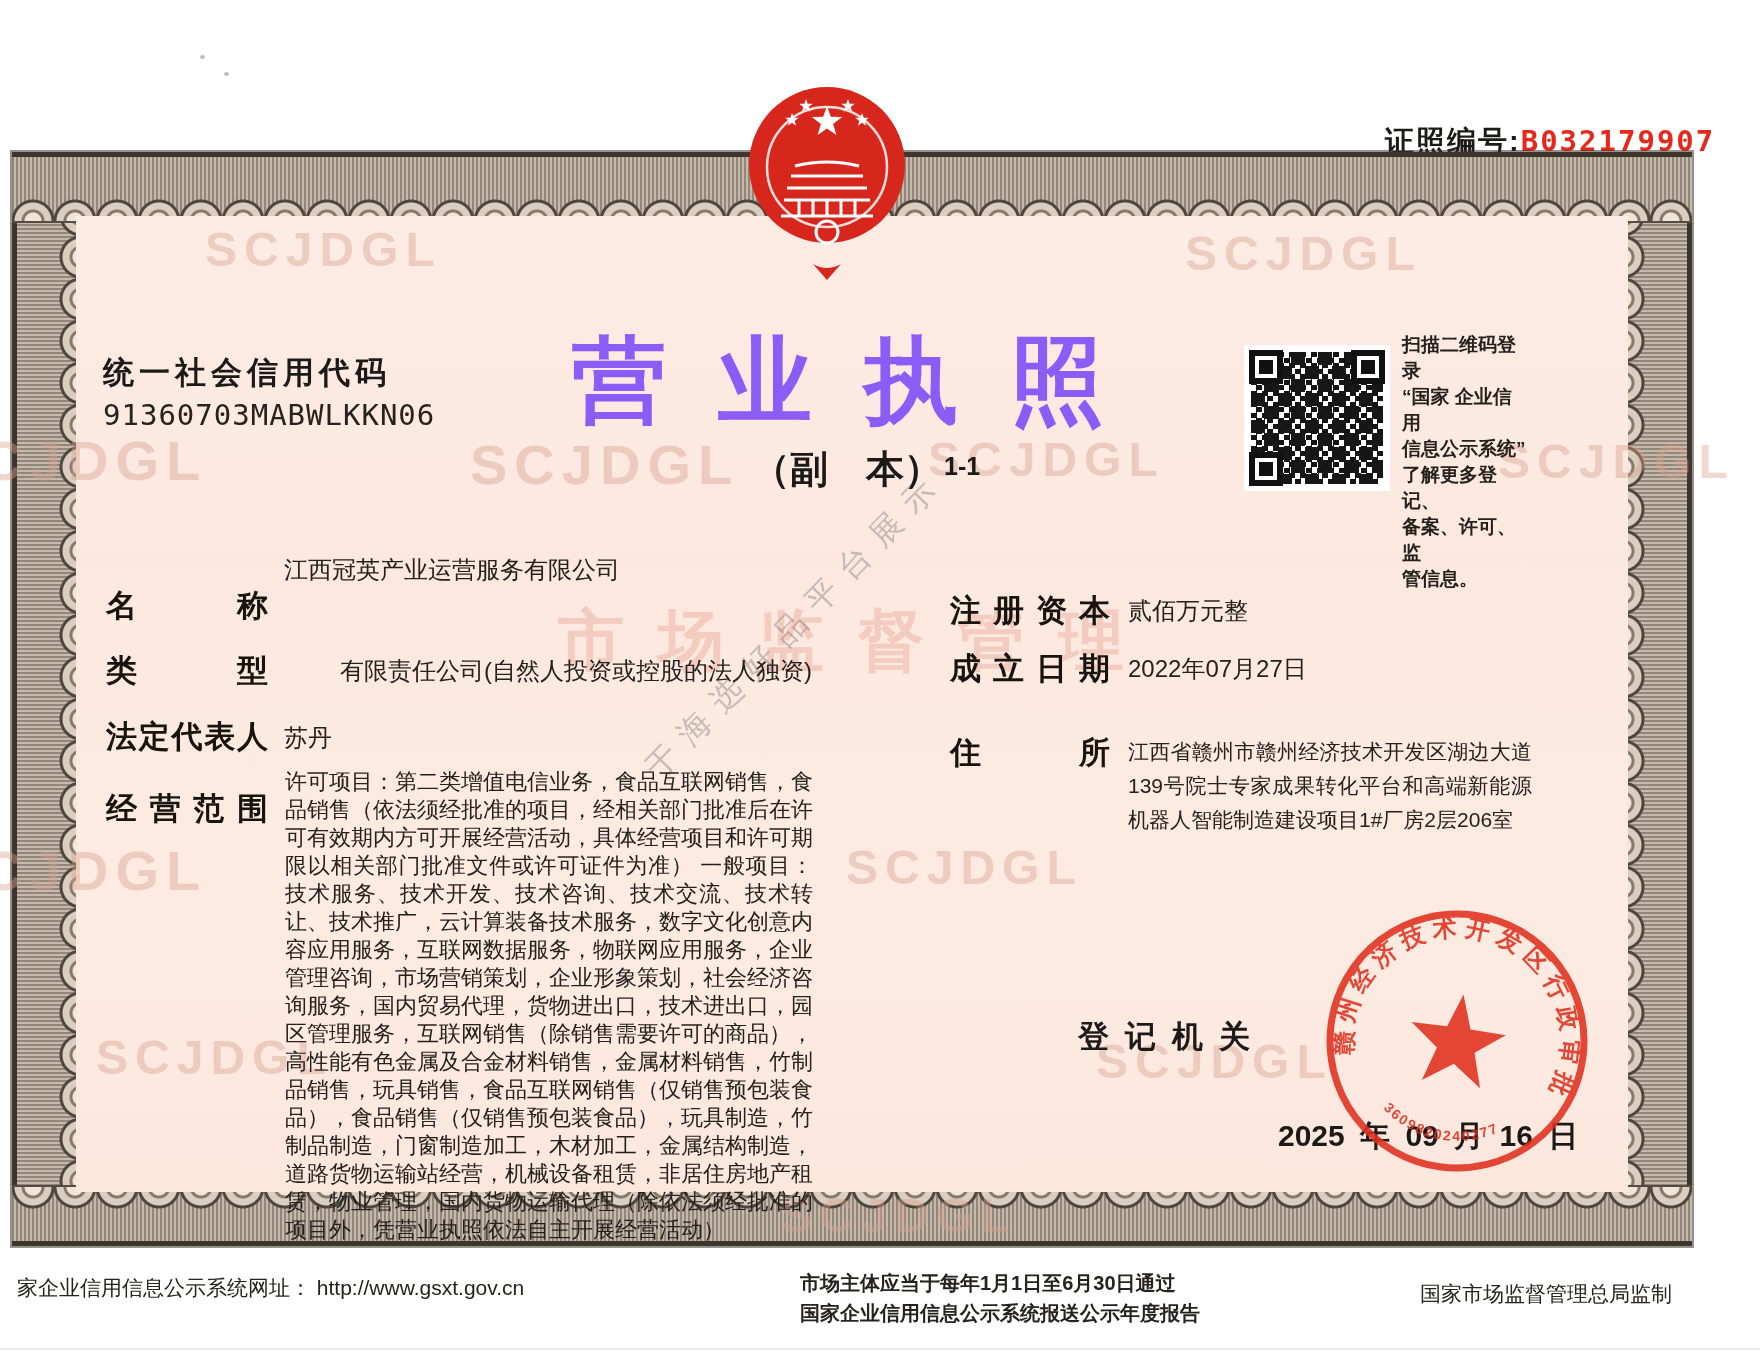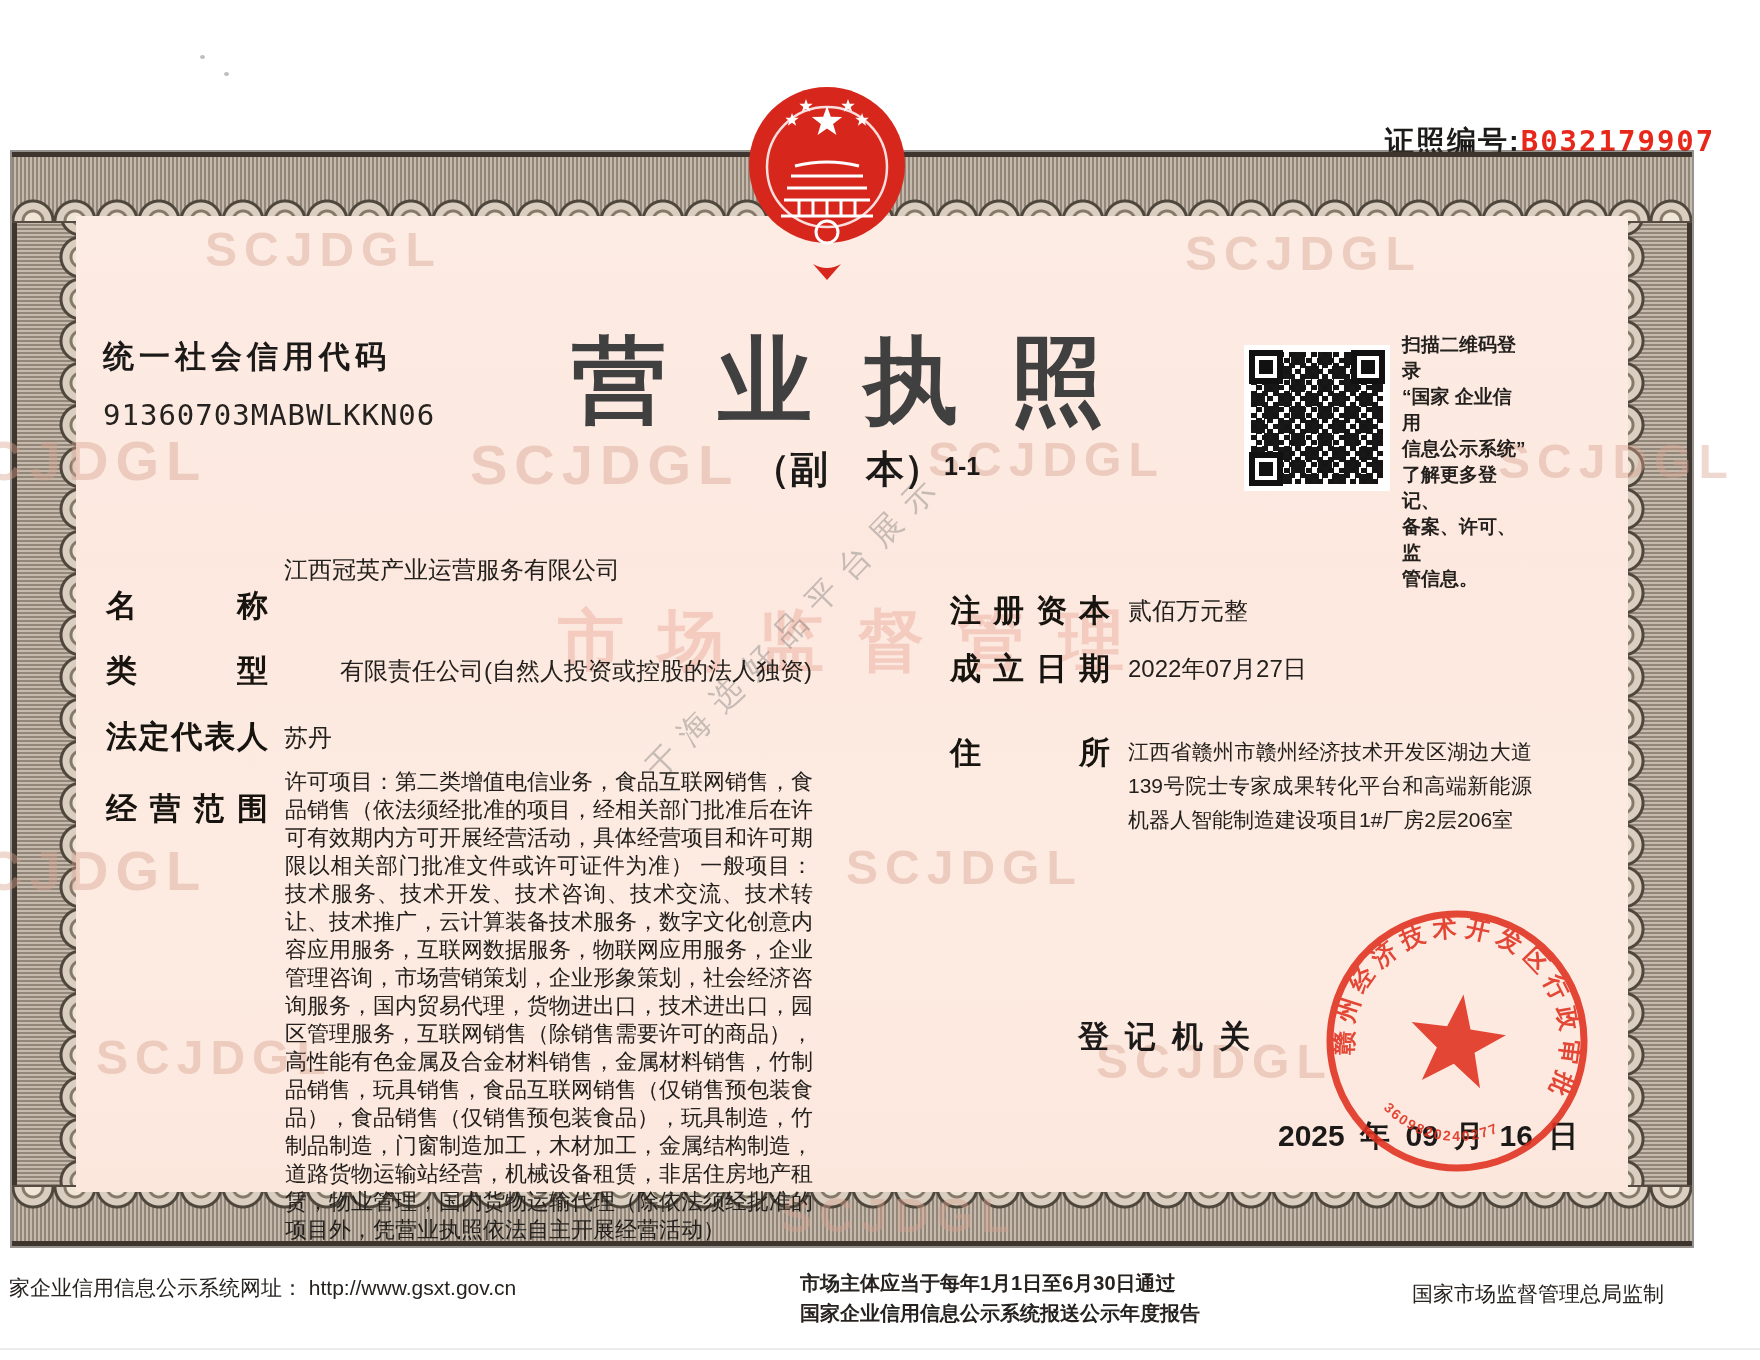--- a/index.html
+++ b/index.html
@@ -38,23 +38,23 @@
     background-size:64px 42px,auto;}
   
   .wm{position:absolute;font-weight:700;font-size:48px;letter-spacing:7px;color:rgba(214,162,143,.42);white-space:nowrap;pointer-events:none;}
   .wm-banner{position:absolute;left:558px;top:596px;font-size:66px;font-weight:800;letter-spacing:34px;color:rgba(226,136,115,.30);white-space:nowrap;pointer-events:none;}
   .wm-diag{position:absolute;left:636px;top:758px;font-size:32px;letter-spacing:14px;color:rgba(110,110,110,.38);white-space:nowrap;transform:rotate(-46deg);transform-origin:0 0;pointer-events:none;}
   
   .license{position:absolute;left:1385px;top:122px;font-size:29px;font-weight:700;letter-spacing:2px;white-space:nowrap;}
   .license .val{color:#e8271b;font-family:"DejaVu Sans Mono","Liberation Mono",monospace;font-weight:700;}
   .speck{position:absolute;width:5px;height:4px;background:rgba(70,70,70,.35);border-radius:50%;}
   
-  .credit-label{position:absolute;left:103px;top:336px;font-size:31px;font-weight:800;letter-spacing:5px;white-space:nowrap;}
+  .credit-label{position:absolute;left:103px;top:352px;font-size:31px;font-weight:800;letter-spacing:5px;white-space:nowrap;}
   .credit-value{position:absolute;left:103px;top:398px;font-size:29px;letter-spacing:1px;font-family:"DejaVu Sans Mono","Liberation Mono",monospace;color:#262220;white-space:nowrap;}
-  .title{position:absolute;left:572px;top:318px;font-size:94px;font-weight:900;letter-spacing:52px;white-space:nowrap;color:#404040;}
+  .title{position:absolute;left:572px;top:318px;font-size:94px;font-weight:900;letter-spacing:52px;white-space:nowrap;color:#8b5cf6;}
   .subtitle{position:absolute;left:752px;top:444px;font-size:38px;font-weight:800;white-space:nowrap;}
   .copyno{position:absolute;left:944px;top:452px;font-size:25px;font-weight:600;}
   
   .qr{position:absolute;left:1247px;top:348px;width:140px;height:140px;background:#fff;box-shadow:0 0 0 3px #fff;}
   .qr-pat{position:absolute;inset:4px;
     background-image:repeating-conic-gradient(#151515 0% 25%, rgba(0,0,0,0) 25% 50%),repeating-conic-gradient(#181818 0% 25%, #fff 25% 50%);
     background-size:11px 11px,27px 27px;}
   .qr-f{position:absolute;width:22px;height:22px;border:6px solid #111;background:#fff;}
   .qr-f::after{content:"";position:absolute;inset:4px;background:#111;}
   .qr-caption{position:absolute;left:1402px;top:332px;width:128px;font-size:19px;line-height:26px;font-weight:600;white-space:pre-line;color:#23201d;}
@@ -62,21 +62,21 @@
   .flabel{position:absolute;width:162px;font-size:31px;font-weight:800;text-align:justify;text-align-last:justify;color:#17140f;}
   .fvalue{position:absolute;font-size:24px;color:#23201d;white-space:nowrap;}
   .scope{position:absolute;left:285px;top:768px;width:528px;font-size:22px;line-height:28px;text-align:justify;color:#23201d;}
   .addr{position:absolute;left:1128px;top:735px;width:404px;font-size:21px;line-height:34px;color:#23201d;text-align:justify;}
   .reg-label{position:absolute;left:1078px;top:1016px;font-size:31px;font-weight:800;letter-spacing:16px;white-space:nowrap;}
   .reg-date{position:absolute;left:1278px;top:1116px;font-size:30px;font-weight:600;word-spacing:7px;white-space:nowrap;text-align:center;}
   
   .seal{position:absolute;left:1318px;top:902px;width:278px;height:278px;transform:rotate(8deg);opacity:.88;}
   .emblem{position:absolute;left:735px;top:70px;width:185px;height:212px;}
   
-  .foot{position:absolute;font-size:21px;color:#26221f;white-space:nowrap;}
+  .foot{position:absolute;font-size:21px;color:#26221f;white-space:nowrap;margin-left:8px;}
   .foot-mid{position:absolute;left:800px;top:1268px;font-size:20px;font-weight:700;line-height:30px;white-space:nowrap;color:#26221f;}
   .scanline{position:absolute;left:0;top:1348px;width:1760px;height:2px;background:rgba(0,0,0,.08);}
 </style>
 </head>
 <body>
 
 <div class="speck" style="left:200px;top:55px;"></div>
 <div class="speck" style="left:224px;top:72px;"></div>
 
 <div class="license">

